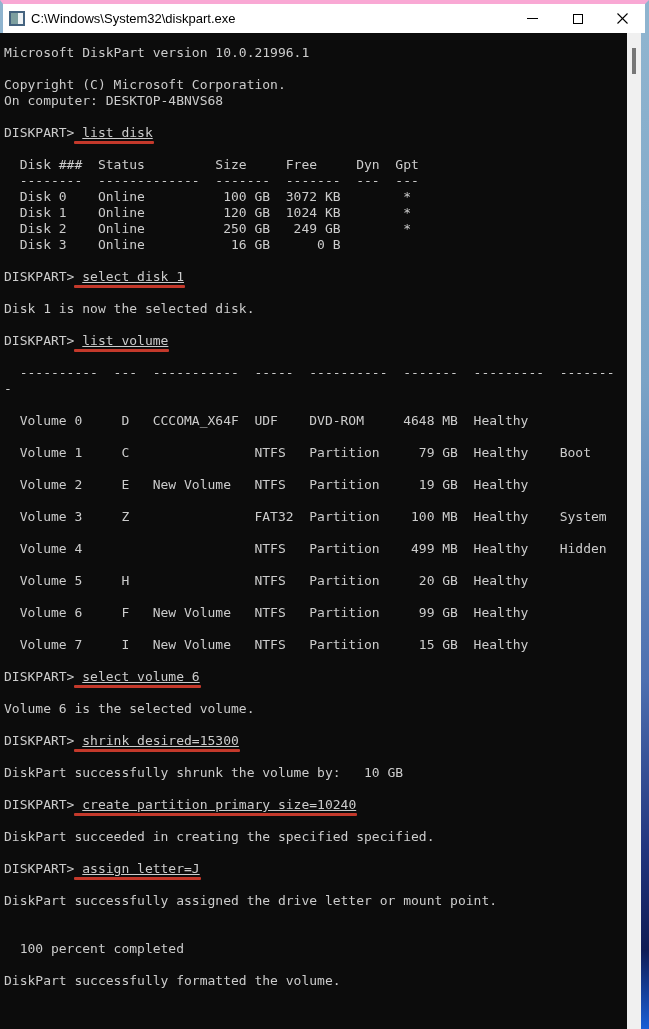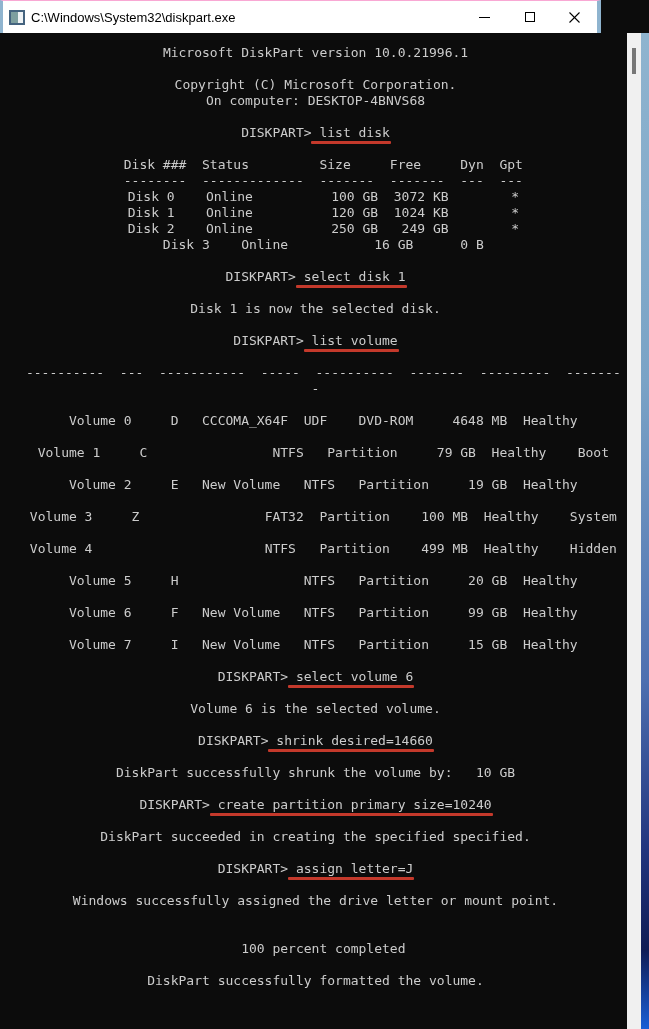--- a/index.html
+++ b/index.html
@@ -1,32 +1,32 @@
 <!DOCTYPE html>
 <html><head>
 <meta charset="utf-8">
 <style>
   html,body{margin:0;padding:0;background:#1b1b1b;}
   .window{position:relative;width:649px;height:1029px;overflow:hidden;background:#0c0c0c;font-family:"DejaVu Sans Mono","Liberation Mono",monospace;}
   
-  .titlebar{position:absolute;top:0;left:0;width:601px;height:33px;box-sizing:border-box;
-    background:#ffffff;border-top:1px solid #f9a8d4;border-left:3px solid #8fb4cf;border-right:4px solid #8fb4cf;
+  .titlebar{position:absolute;top:0;left:0;width:649px;height:33px;box-sizing:border-box;
+    background:#ffffff;border-top:4px solid #f9a8d4;border-left:3px solid #8fb4cf;border-right:4px solid #8fb4cf;
     display:flex;align-items:center;}
   .app-icon{width:16px;height:15px;margin:0 6px 0 6px;box-sizing:border-box;border:2px solid #44637f;
     background:linear-gradient(90deg,#7d9f9f 0 55%,#eef2f4 55% 100%);flex:0 0 auto;}
   .title-text{font-family:"Liberation Sans","DejaVu Sans",sans-serif;font-size:13px;color:#000;white-space:nowrap;flex:1 1 auto;}
   .caption-buttons{display:flex;height:100%;flex:0 0 auto;}
   .cap-btn{width:45px;height:100%;display:flex;align-items:center;justify-content:center;background:transparent;border:none;cursor:default;}
   .glyph-min{width:11px;height:1px;background:#000;}
   .glyph-max{width:10px;height:10px;border:1px solid #000;box-sizing:border-box;background:transparent;}
   
   .console{position:absolute;top:33px;left:0;width:627px;bottom:0;background:#0c0c0c;
-    padding:12px 0 0 4px;box-sizing:border-box;overflow:hidden;text-align:center;}
+    padding:12px 0 0 4px;box-sizing:border-box;overflow:hidden;}
   .line{height:16px;line-height:16px;font-size:13px;color:#cccccc;white-space:pre;}
-  .cmd{position:relative;}
+  .cmd{position:relative;text-decoration:underline;}
   .cmd::after{content:"";position:absolute;left:-8px;right:-1px;bottom:-4px;height:3px;background:#c4392b;border-radius:1px;}
   
   .scrollbar{position:absolute;top:33px;left:627px;width:14px;bottom:0;background:#f0f0f0;}
   .scroll-thumb{position:absolute;top:15px;left:5px;width:4px;height:26px;background:#777777;}
   
   .desktop-strip{position:absolute;top:33px;left:641px;width:8px;bottom:0;
     background:linear-gradient(180deg,#8fb4cf 0%,#7aa3c6 35%,#4d6fb0 65%,#22357e 82%,#101c55 92%,#1a5fd6 100%);}
 </style>
 </head>
 <body>
@@ -89,31 +89,31 @@
       <div class="line">  Volume 5     H                NTFS   Partition     20 GB  Healthy</div>
       <div class="line">&nbsp;</div>
       <div class="line">  Volume 6     F   New Volume   NTFS   Partition     99 GB  Healthy</div>
       <div class="line">&nbsp;</div>
       <div class="line">  Volume 7     I   New Volume   NTFS   Partition     15 GB  Healthy</div>
       <div class="line">&nbsp;</div>
       <div class="line"><span>DISKPART&gt; </span><span class="cmd">select volume 6</span></div>
       <div class="line">&nbsp;</div>
       <div class="line">Volume 6 is the selected volume.</div>
       <div class="line">&nbsp;</div>
-      <div class="line"><span>DISKPART&gt; </span><span class="cmd">shrink desired=14660</span></div>
+      <div class="line"><span>DISKPART&gt; </span><span class="cmd">shrink desired=15300</span></div>
       <div class="line">&nbsp;</div>
       <div class="line">DiskPart successfully shrunk the volume by:   10 GB</div>
       <div class="line">&nbsp;</div>
       <div class="line"><span>DISKPART&gt; </span><span class="cmd">create partition primary size=10240</span></div>
       <div class="line">&nbsp;</div>
       <div class="line">DiskPart succeeded in creating the specified specified.</div>
       <div class="line">&nbsp;</div>
       <div class="line"><span>DISKPART&gt; </span><span class="cmd">assign letter=J</span></div>
       <div class="line">&nbsp;</div>
-      <div class="line">Windows successfully assigned the drive letter or mount point.</div>
+      <div class="line">DiskPart successfully assigned the drive letter or mount point.</div>
       <div class="line">&nbsp;</div>
       <div class="line">&nbsp;</div>
       <div class="line">  100 percent completed</div>
       <div class="line">&nbsp;</div>
       <div class="line">DiskPart successfully formatted the volume.</div>
     </div>
 
   <div class="scrollbar">
     <div class="scroll-thumb"></div>
   </div>

